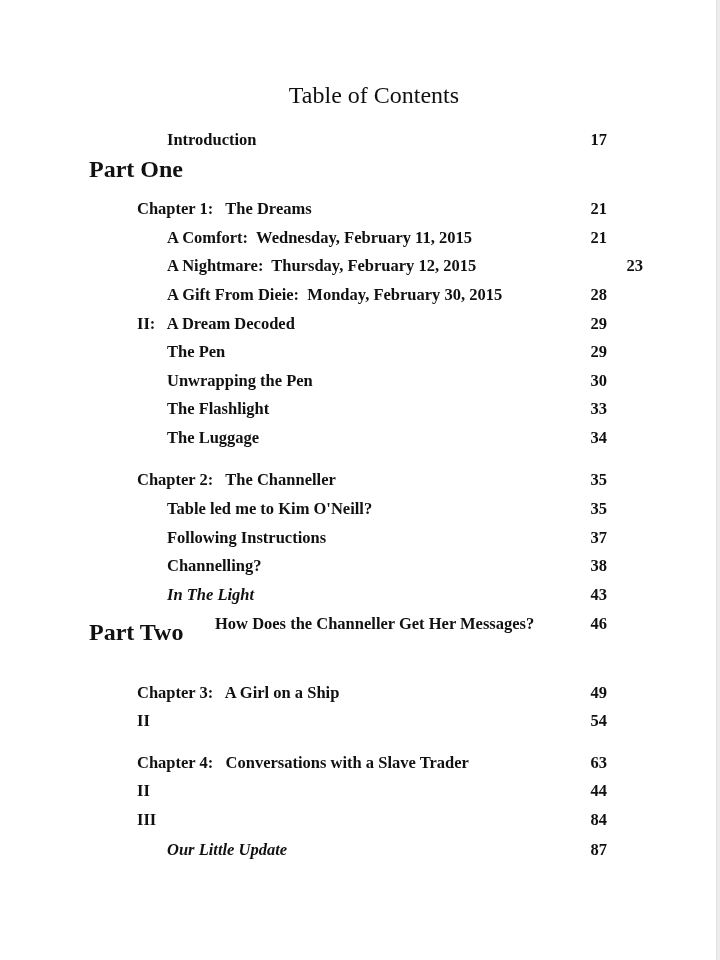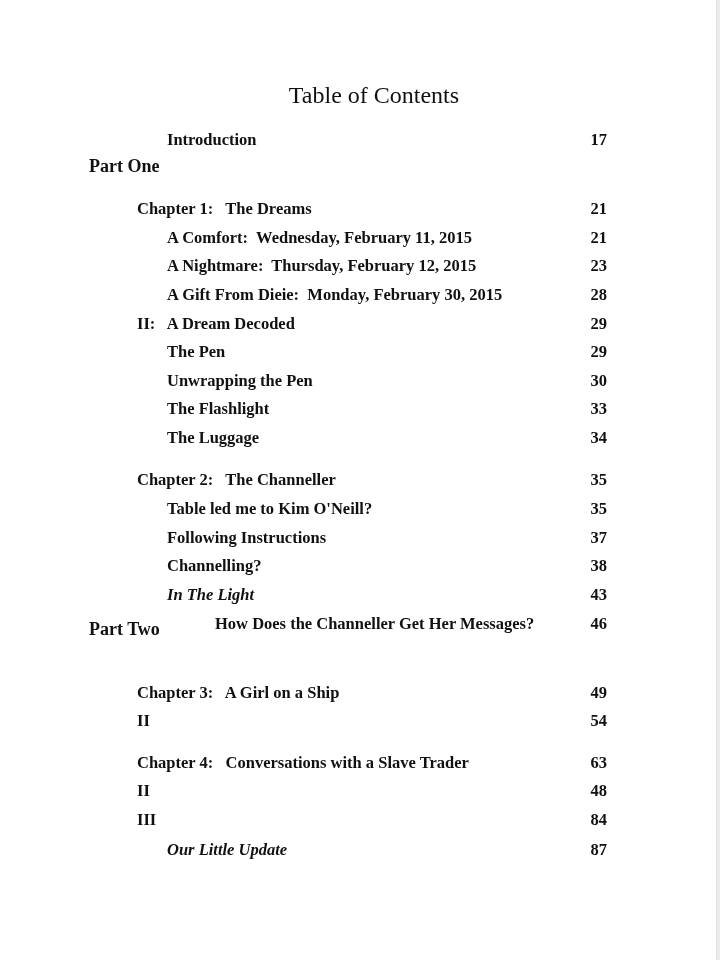--- a/index.html
+++ b/index.html
@@ -5,21 +5,21 @@
   html, body { margin: 0; padding: 0; }
   body {
     width: 720px; height: 960px; background: #ffffff; position: relative; overflow: hidden;
     font-family: "Liberation Serif", "DejaVu Serif", serif; color: #111111;
   }
   .right-edge { position: absolute; top: 0; right: 0; width: 3px; height: 960px; background: #ececec; border-left: 1px solid #e2e2e2; }
   .title { position: absolute; top: 82px; left: 0; width: 748px; text-align: center; font-size: 24px; font-weight: normal; }
   .row { position: absolute; left: 0; width: 668px; height: 22px; font-weight: bold; font-size: 16.5px; }
   .row .label { position: absolute; top: 0; white-space: pre; }
   .row .page { position: absolute; right: 61px; top: 0; }
-  .part { position: absolute; left: 89px; font-size: 18px; font-weight: bold; }
+  .part { position: absolute; left: 89px; font-size: 24px; font-weight: bold; }
   .italic { font-style: italic; }
 </style>
 </head>
 <body>
 
 <div class="right-edge"></div>
 <div class="title">Table of Contents</div>
 <div id="toc">
     <div class="row" style="top: 130px;">
       <span class="label" style="left: 167px;">Introduction</span>
@@ -27,21 +27,21 @@
     </div>
     <div class="part" style="top: 156px;">Part One</div>
     <div class="row" style="top: 199px;">
       <span class="label" style="left: 137px;">Chapter 1:   The Dreams</span>
       <span class="page">21</span>
     </div>
     <div class="row" style="top: 228px;">
       <span class="label" style="left: 167px;">A Comfort:  Wednesday, February 11, 2015</span>
       <span class="page">21</span>
     </div>
-    <div class="row" style="top: 256px;">
+    <div class="row" style="top: 256px; padding-left: 36px;">
       <span class="label" style="left: 167px;">A Nightmare:  Thursday, February 12, 2015</span>
       <span class="page">23</span>
     </div>
     <div class="row" style="top: 285px;">
       <span class="label" style="left: 167px;">A Gift From Dieie:  Monday, February 30, 2015</span>
       <span class="page">28</span>
     </div>
     <div class="row" style="top: 314px;">
       <span class="label" style="left: 137px;">II:   A Dream Decoded</span>
       <span class="page">29</span>
@@ -94,21 +94,21 @@
     <div class="row" style="top: 711px;">
       <span class="label" style="left: 137px;">II</span>
       <span class="page">54</span>
     </div>
     <div class="row" style="top: 753px;">
       <span class="label" style="left: 137px;">Chapter 4:   Conversations with a Slave Trader</span>
       <span class="page">63</span>
     </div>
     <div class="row" style="top: 781px;">
       <span class="label" style="left: 137px;">II</span>
-      <span class="page">48</span>
+      <span class="page">44</span>
     </div>
     <div class="row" style="top: 810px;">
       <span class="label" style="left: 137px;">III</span>
       <span class="page">84</span>
     </div>
     <div class="row" style="top: 840px;">
       <span class="label italic" style="left: 167px;">Our Little Update</span>
       <span class="page">87</span>
     </div>
   </div>

